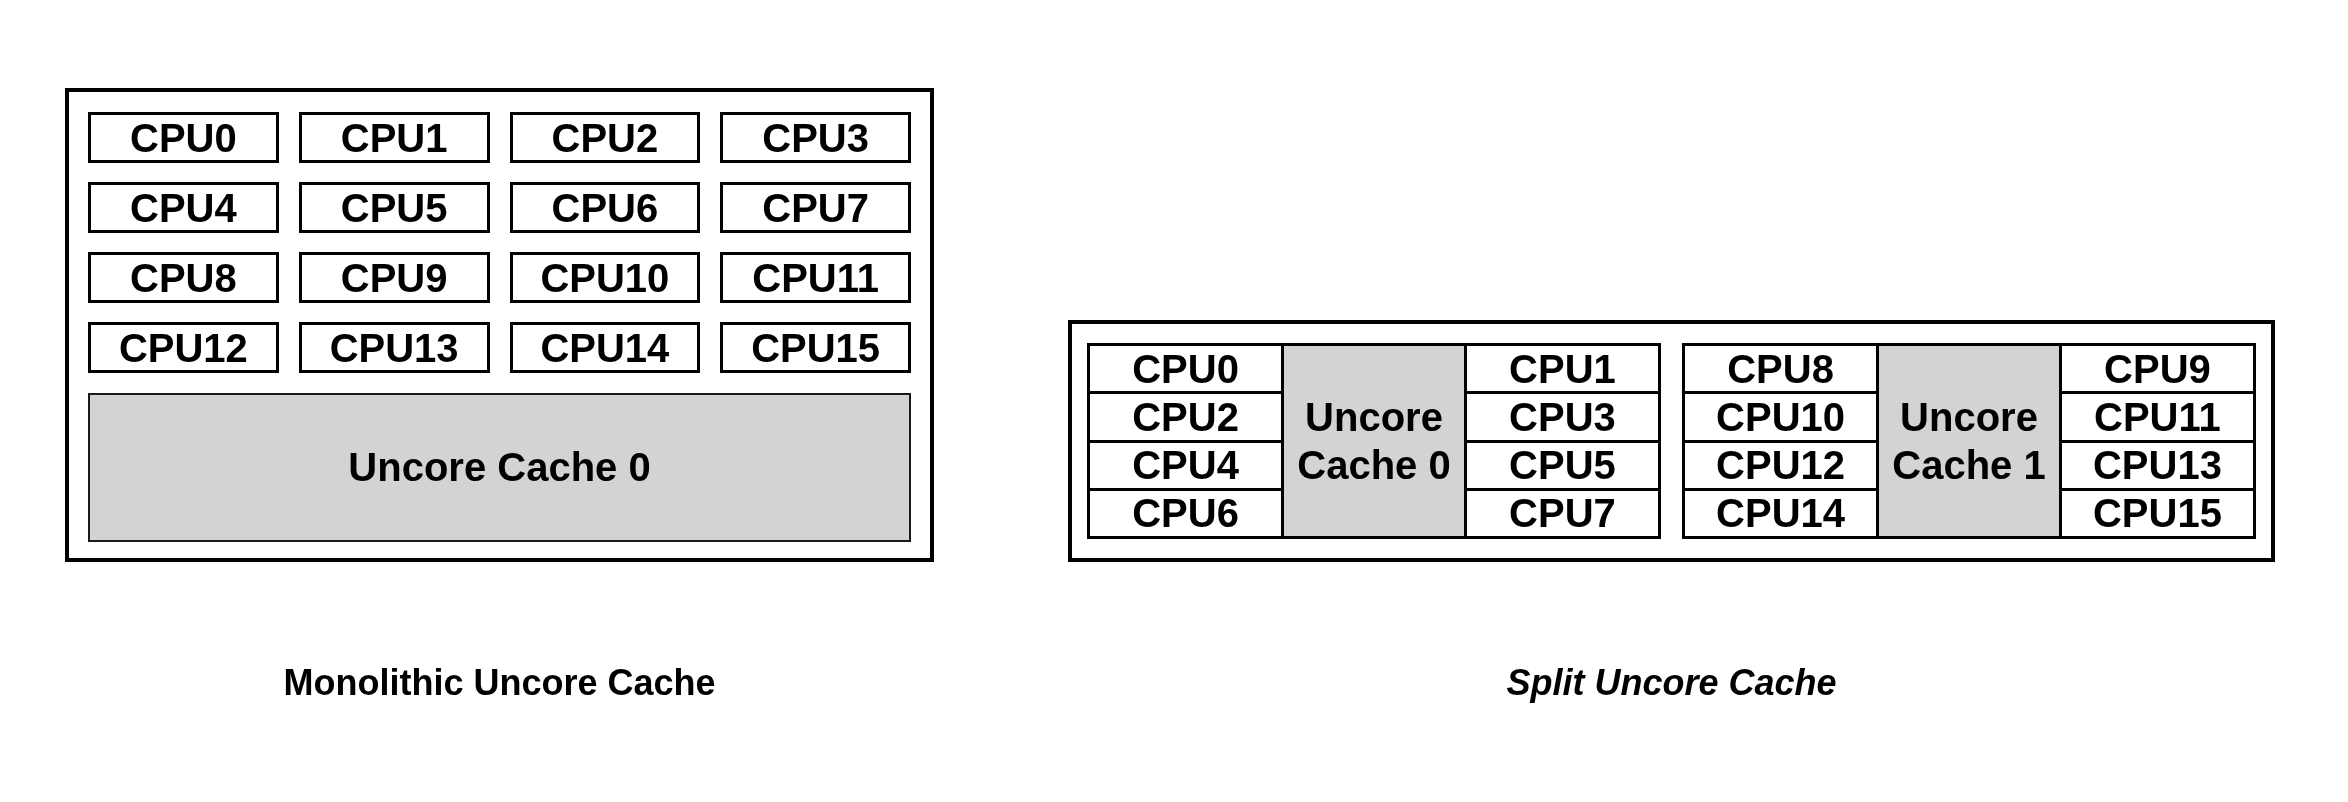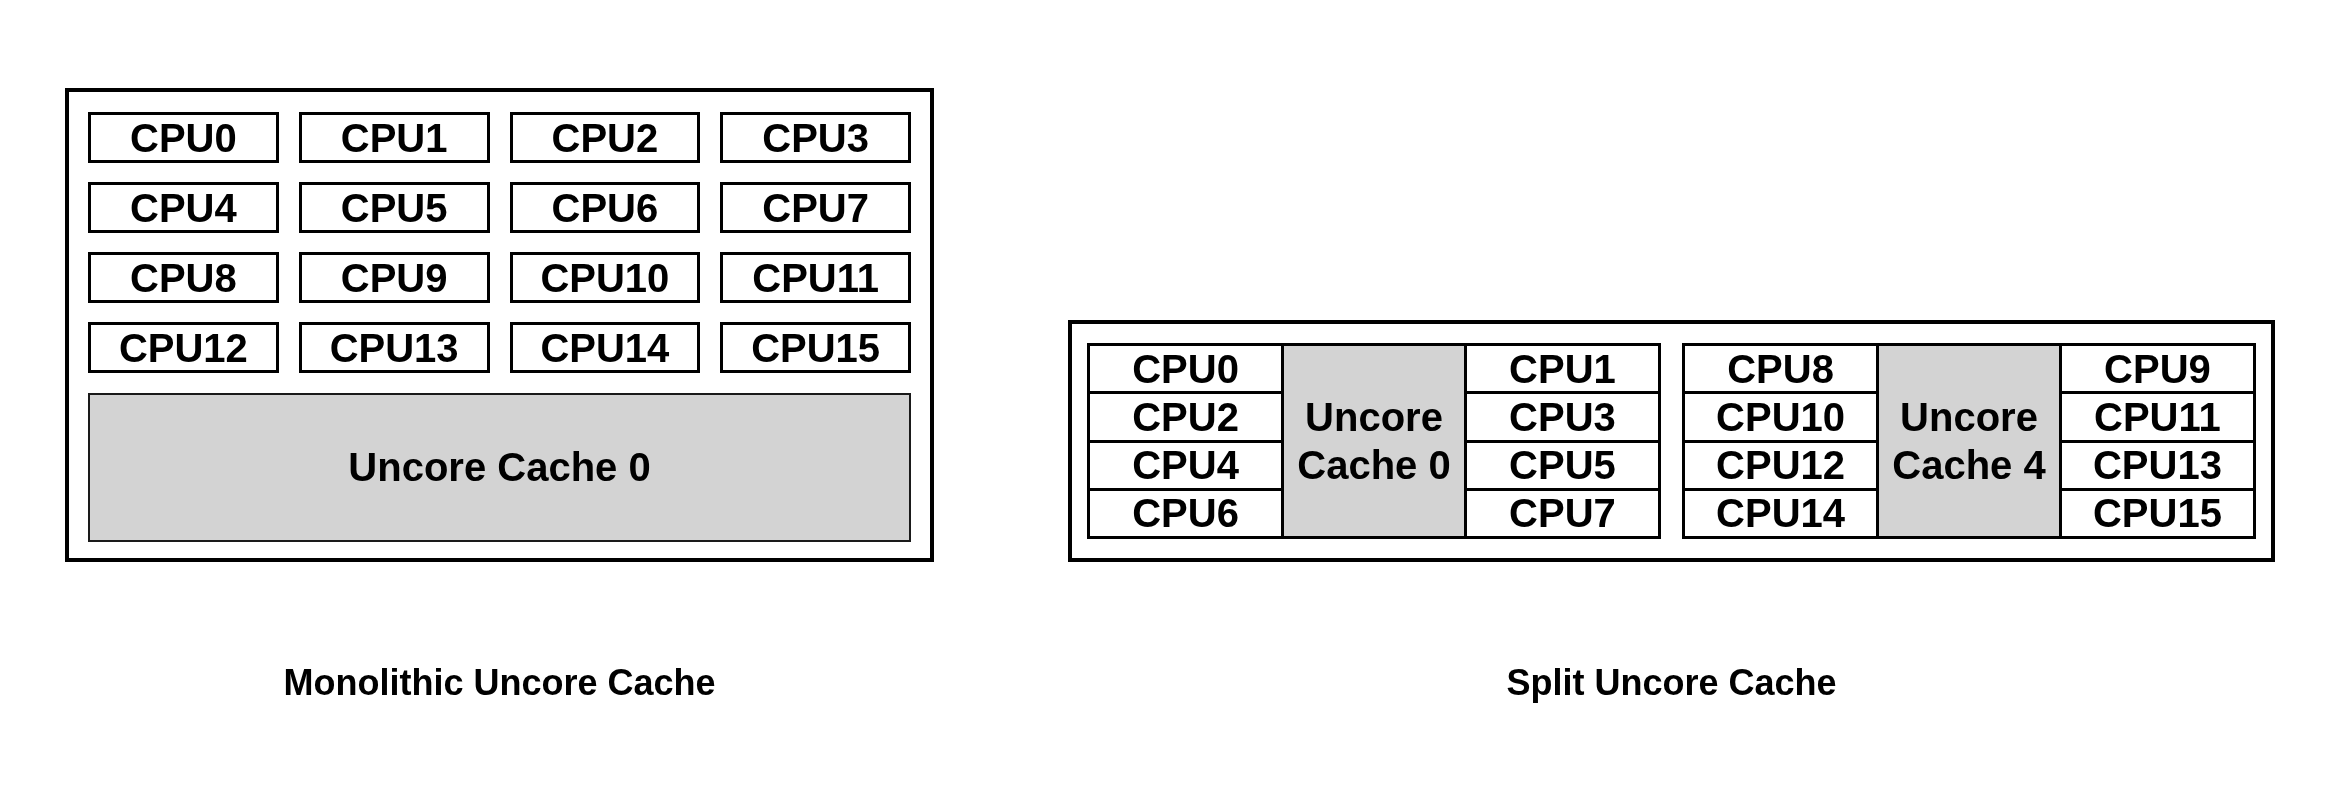--- a/index.html
+++ b/index.html
@@ -94,21 +94,21 @@
 
   
   .caption {
     position: absolute;
     top: 662px;
     text-align: center;
     font-size: 36px;
     line-height: 1.15;
   }
   #mono-caption  { left: 65px;   width: 869px; }
-  #split-caption { left: 1068px; width: 1207px; }
+  #split-caption { left: 1068px; width: 1207px; font-style: italic; }
 </style>
 </head>
 <body>
 
 <div class="mono-box">
   <div class="cpu-grid">
     <div class="cpu-box">CPU0</div>
     <div class="cpu-box">CPU1</div>
     <div class="cpu-box">CPU2</div>
     <div class="cpu-box">CPU3</div>
@@ -160,21 +160,21 @@
 
   <table class="cluster">
     <colgroup>
         <col style="width:34%">
         <col style="width:32%">
         <col style="width:34%">
       </colgroup>
     <tbody>
         <tr>
       <td class="cpu-cell">CPU8</td>
-      <td class="cache-cell" rowspan="4">Uncore Cache 4</td>
+      <td class="cache-cell" rowspan="4">Uncore Cache 1</td>
       <td class="cpu-cell">CPU9</td>
     </tr>
     <tr>
       <td class="cpu-cell">CPU10</td>
       <td class="cpu-cell">CPU11</td>
     </tr>
     <tr>
       <td class="cpu-cell">CPU12</td>
       <td class="cpu-cell">CPU13</td>
     </tr>

